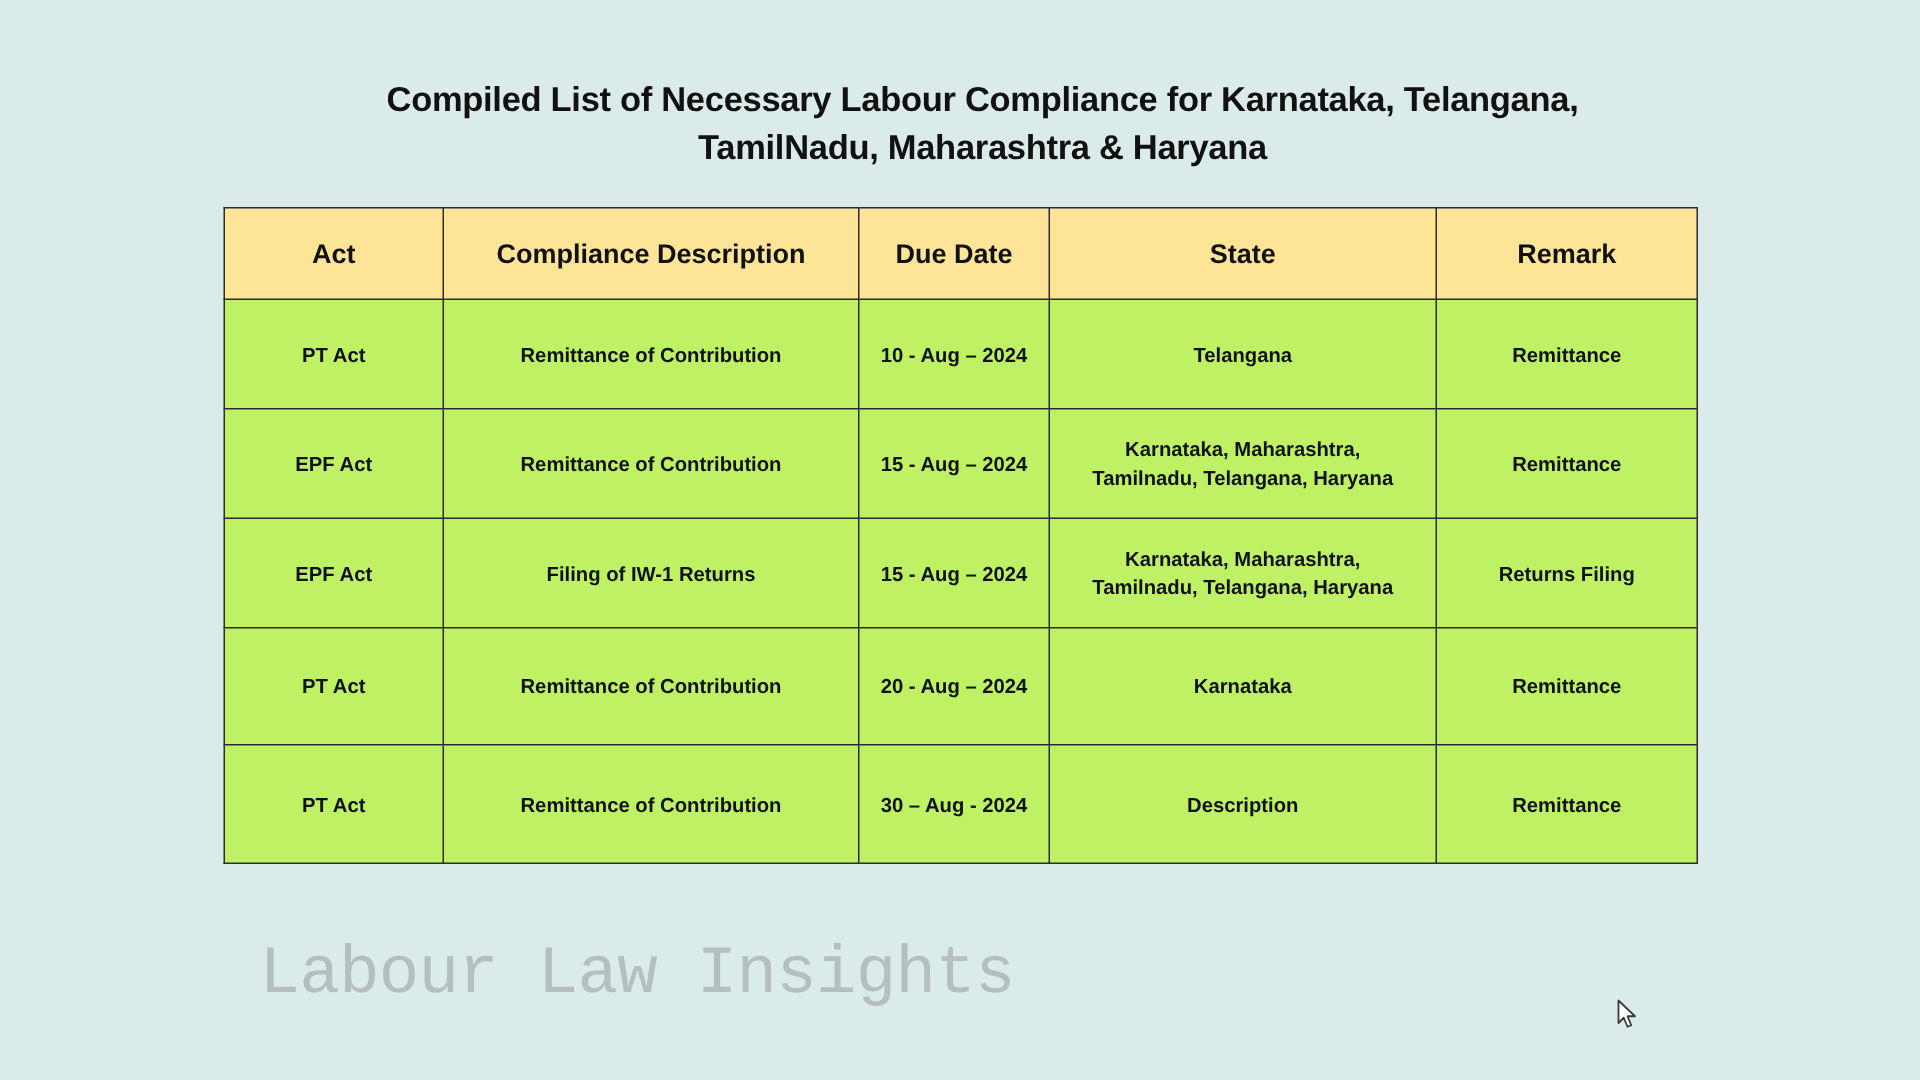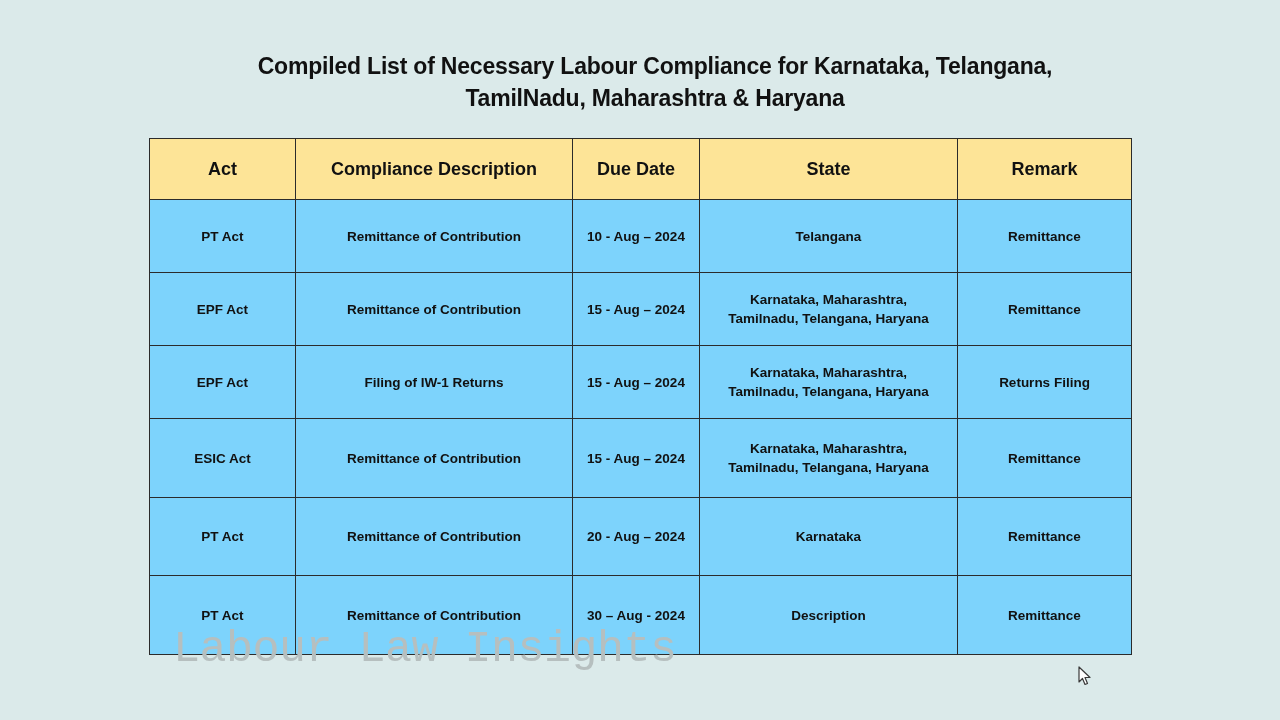--- a/index.html
+++ b/index.html
@@ -46,21 +46,21 @@
       color: #111111;
       font-weight: bold;
       padding: 4px 6px;
     }
     table.compliance th {
       background: #fde497;
       height: 52px;
       font-size: 18px;
     }
     table.compliance td {
-      background: #7dd3fc;
+      background: #bef264;
       font-size: 13.5px;
       line-height: 19px;
     }
     tr.r-h64 td { height: 64px; }
     tr.r-h69 td { height: 69px; }
     tr.r-h70 td { height: 70px; }
     .col-act { width: 146px; }
     .col-desc { width: 277px; }
     .col-date { width: 127px; }
     .col-state { width: 258px; }
@@ -133,30 +133,20 @@
       <tr class="r-h64">
         <td>EPF Act</td>
         <td>Filing of IW-1 Returns</td>
         <td>15 - Aug – 2024</td>
         <td>
           <span class="state-line">Karnataka, Maharashtra,</span>
           <span class="state-line">Tamilnadu, Telangana, Haryana</span>
         </td>
         <td>Returns Filing</td>
       </tr>
-      <tr class="r-h70">
-        <td>ESIC Act</td>
-        <td>Remittance of Contribution</td>
-        <td>15 - Aug – 2024</td>
-        <td>
-          <span class="state-line">Karnataka, Maharashtra,</span>
-          <span class="state-line">Tamilnadu, Telangana, Haryana</span>
-        </td>
-        <td>Remittance</td>
-      </tr>
       <tr class="r-h69">
         <td>PT Act</td>
         <td>Remittance of Contribution</td>
         <td>20 - Aug – 2024</td>
         <td>
           <span class="state-line">Karnataka</span>
         </td>
         <td>Remittance</td>
       </tr>
       <tr class="r-h70">

